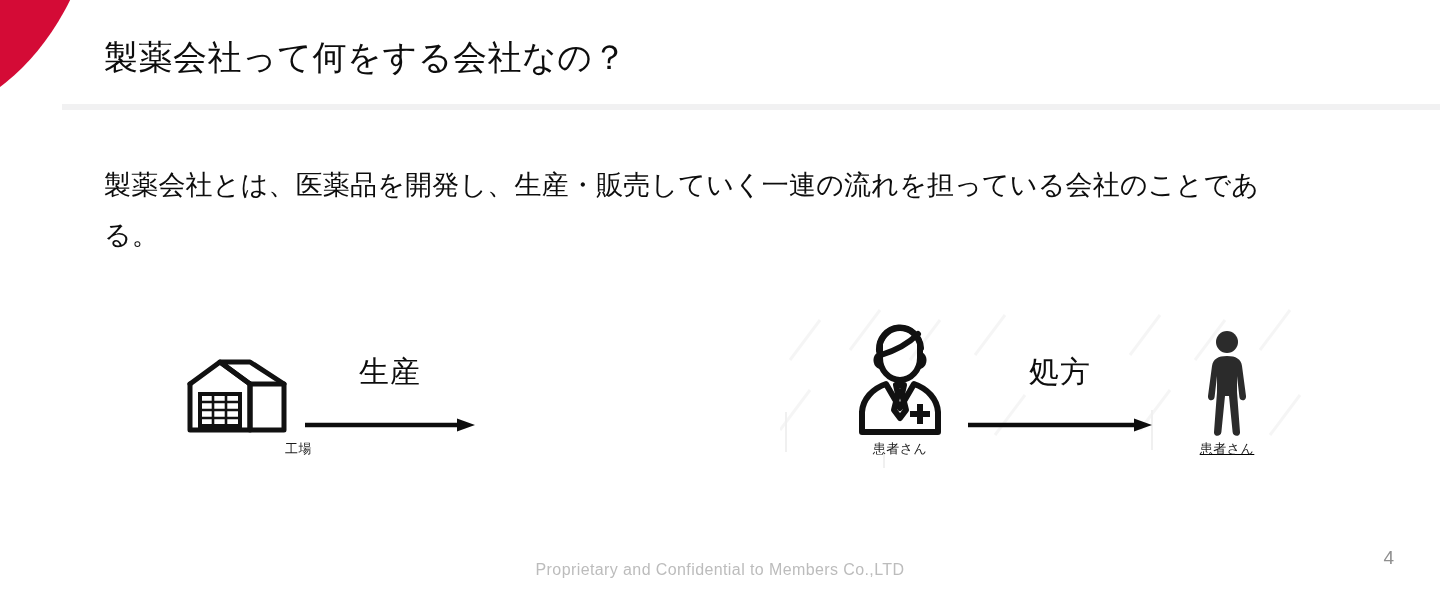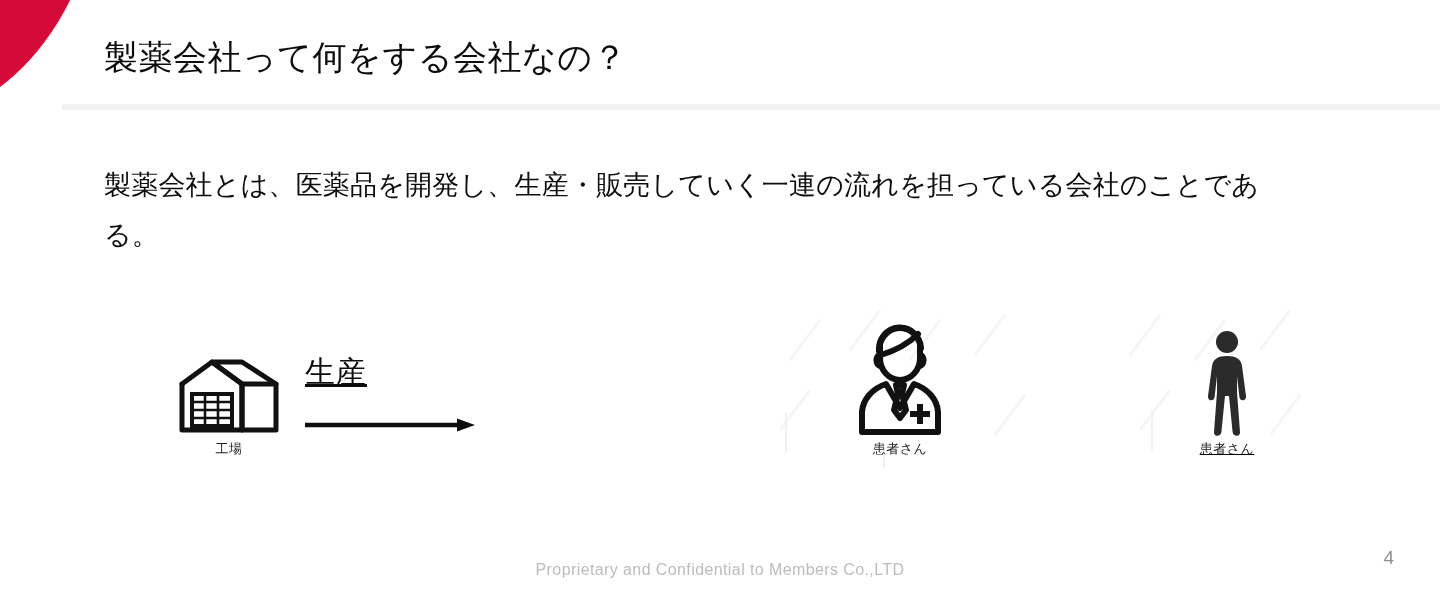--- a/index.html
+++ b/index.html
@@ -88,40 +88,40 @@
     align-items: flex-end;
     justify-content: center;
   }
   .flow-node .node-caption {
     margin-top: 4px;
     font-size: 13px;
     color: #1a1a1a;
     letter-spacing: 0.5px;
   }
 
-  .node-factory  { left: 4px; }
+  .node-factory  { left: 12px; text-align: right; }
   .node-pills    { left: 327px; }
   .node-doctor   { left: 675px; }
   .node-patient  { left: 1002px; text-decoration: underline; }
 
   
   .flow-arrow {
     position: absolute;
     top: 60px;
     height: 80px;
   }
   .flow-arrow .arrow-label {
     position: absolute;
     top: -8px;
     left: 0;
     width: 100%;
+    text-align: center;
     font-size: 30px;
     color: #0d0d0d;
     letter-spacing: 1px;
-    text-decoration: underline;
   }
   .flow-arrow .arrow-line {
     position: absolute;
     bottom: 8px;
     left: 0;
     width: 100%;
     height: 14px;
   }
 
   .arrow-1 { left: 155px; width: 170px; }
@@ -258,20 +258,27 @@
 
           <g fill="none" stroke="#111111" stroke-width="6" stroke-linecap="butt">
             <line x1="60" y1="90" x2="80" y2="90"></line>
             <line x1="70" y1="80" x2="70" y2="100"></line>
           </g>
         </svg>
       </div>
       <div class="node-caption">患者さん</div>
     </div>
 
+    <div class="flow-arrow arrow-3">
+      <div class="arrow-label">処方</div>
+      <svg class="arrow-line" viewBox="0 0 184 14" preserveAspectRatio="none">
+        <line x1="0" y1="7" x2="170" y2="7" stroke="#0d0d0d" stroke-width="4.5"></line>
+        <polygon points="184,7 166,0.5 166,13.5" fill="#0d0d0d"></polygon>
+      </svg>
+    </div>
 
     <div class="flow-node node-patient">
       <div class="node-art">
         <svg width="56" height="106" viewBox="0 0 56 106" aria-hidden="true">
           <g fill="#2b2b2b">
 
             <circle cx="28" cy="12" r="11"></circle>
 
             <path d="M28 26 c-9 0 -14 3 -15 10 l-4 30 c-0.6 5 6 6 6.6 1 L18 46 v16
                      l-3 40 c-0.4 5 7 5 7.4 0 L26 66 h4 l3.6 36 c0.4 5 7.8 5 7.4 0

